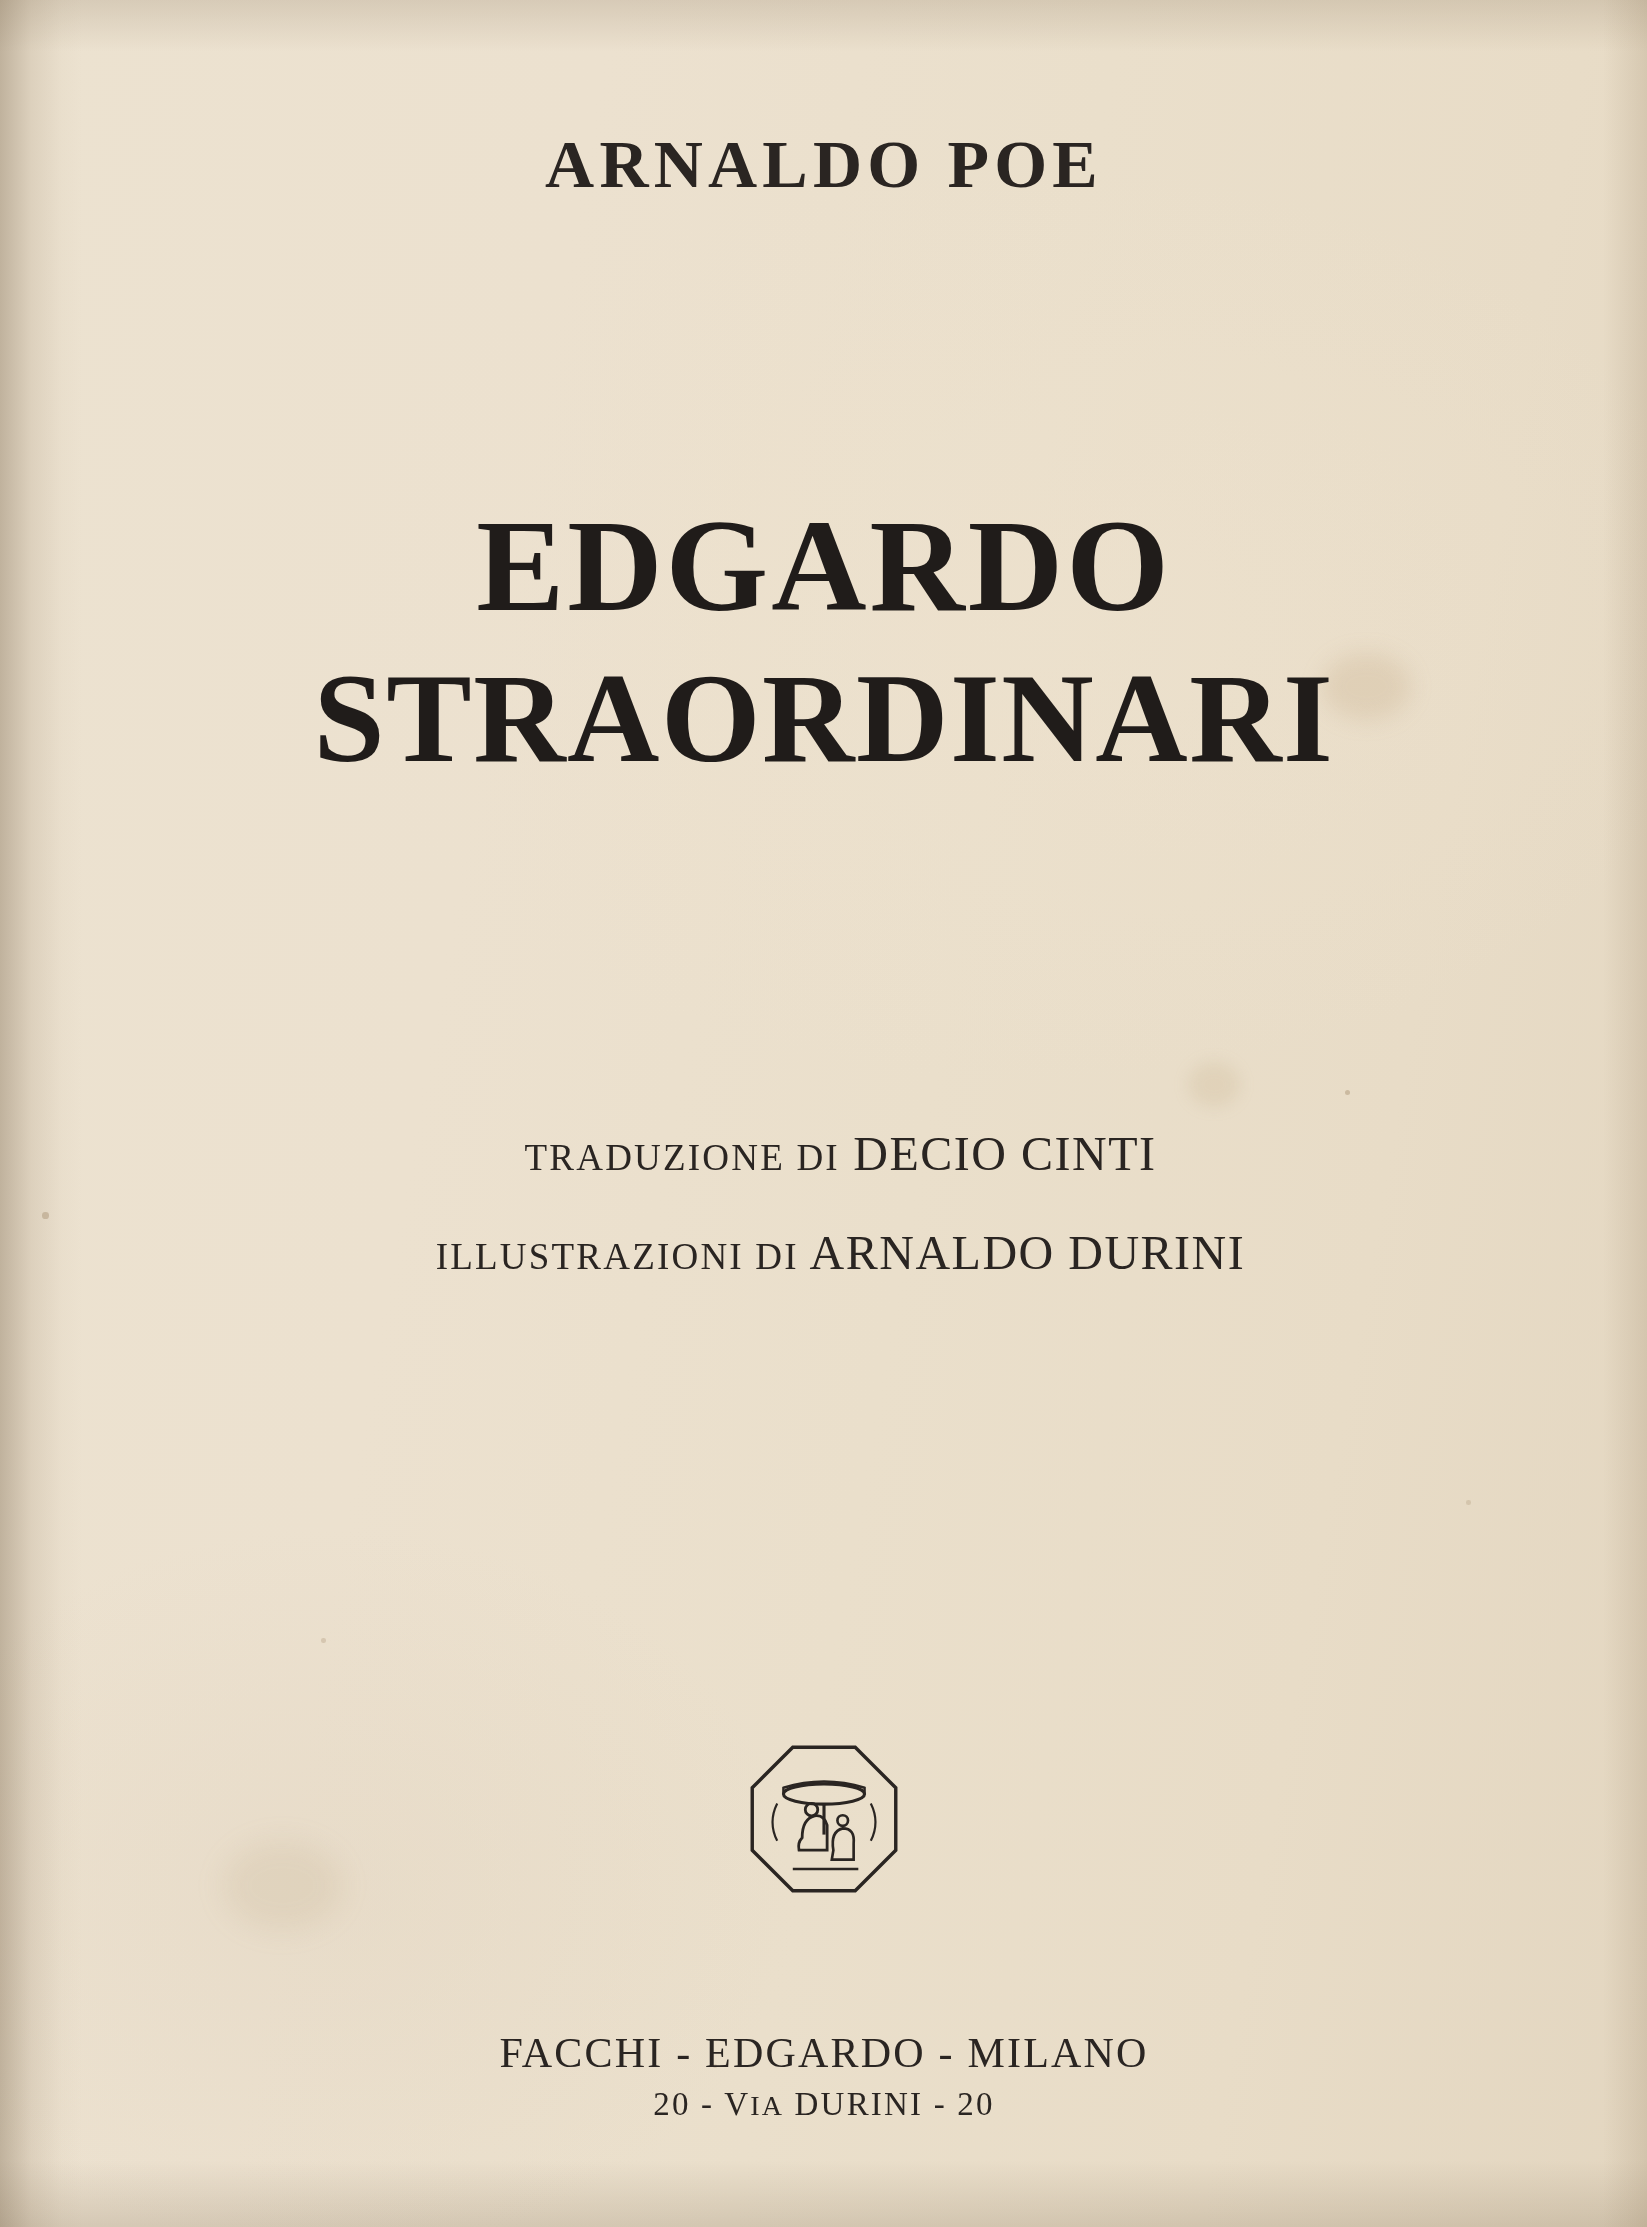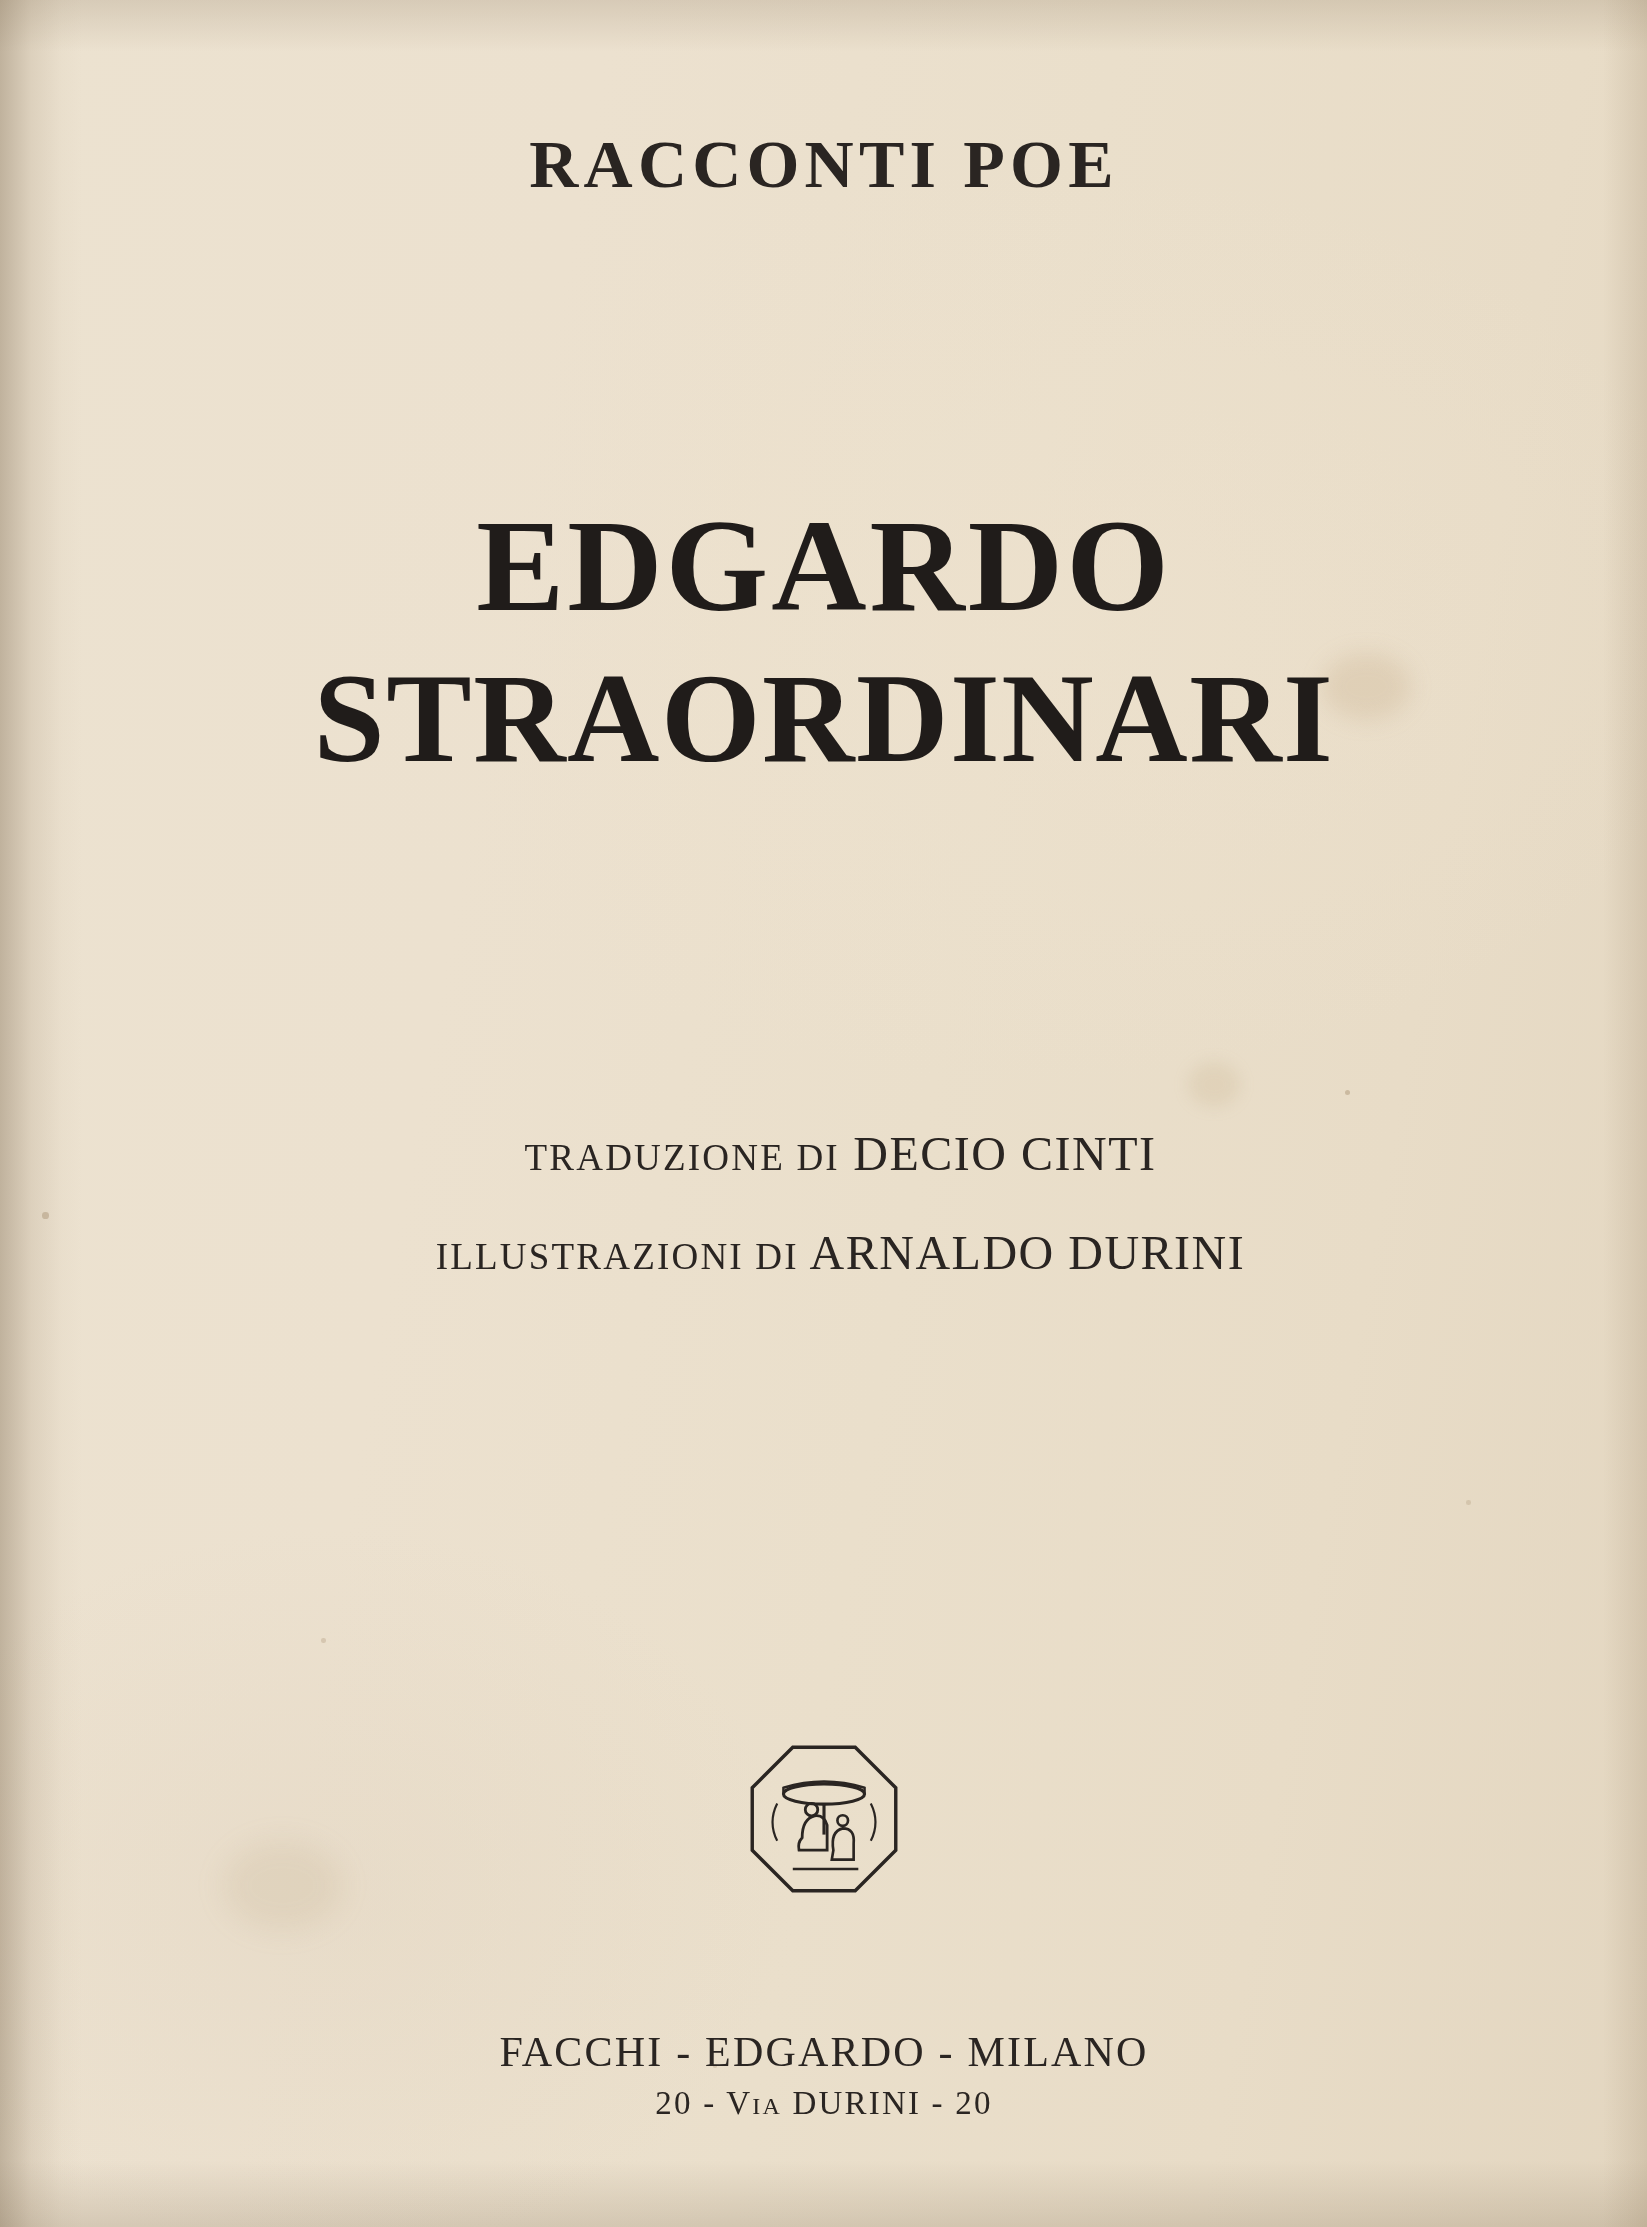--- a/index.html
+++ b/index.html
@@ -151,21 +151,21 @@
     font-family: "Liberation Serif", serif;
   }
   .imprint-line2 {
     font-size: 33px;
     letter-spacing: 2.2px;
     color: #2a2522;
     line-height: 48px;
     font-family: "Liberation Serif", serif;
   }
   .small-caps-lead {
-    font-size: 24px;
+    font-size: 28px;
   }
 </style>
 </head>
 <body>
 
 <div class="page">
 
   <div class="gutter-shadow"></div>
   <div class="top-shadow"></div>
   <div class="bottom-shadow"></div>
@@ -175,21 +175,21 @@
   <div class="stain" style="left:1188px; top:1062px; width:52px; height:45px; background:rgba(178,146,100,0.14); filter:blur(7.4px);"></div>
   <div class="stain" style="left:223px; top:1841px; width:119px; height:89px; background:rgba(175,148,108,0.12); filter:blur(13.4px);"></div>
   <div class="speck" style="left:42px; top:1212px; width:6.7px; height:6.7px;"></div>
   <div class="speck" style="left:1345px; top:1090px; width:5.2px; height:5.2px;"></div>
   <div class="speck" style="left:321px; top:1638px; width:4.5px; height:4.5px; background:rgba(150,124,90,0.25);"></div>
   <div class="speck" style="left:1466px; top:1500px; width:4.5px; height:4.5px; background:rgba(150,124,90,0.22);"></div>
   <div class="speck" style="left:713px; top:2064px; width:3.7px; height:3.7px; background:rgba(150,124,90,0.22);"></div>
 
   <div class="content">
 
-    <div class="author">RACCONTI POE</div>
+    <div class="author">ARNALDO POE</div>
 
     <div class="title">
       <div class="title-line l1">EDGARDO</div>
       <div class="title-line l2">STRAORDINARI</div>
     </div>
 
     <div class="credits">
       <div class="credit-line">
         <span class="sc">TRADUZIONE DI</span>
         <span class="big">DECIO CINTI</span>

